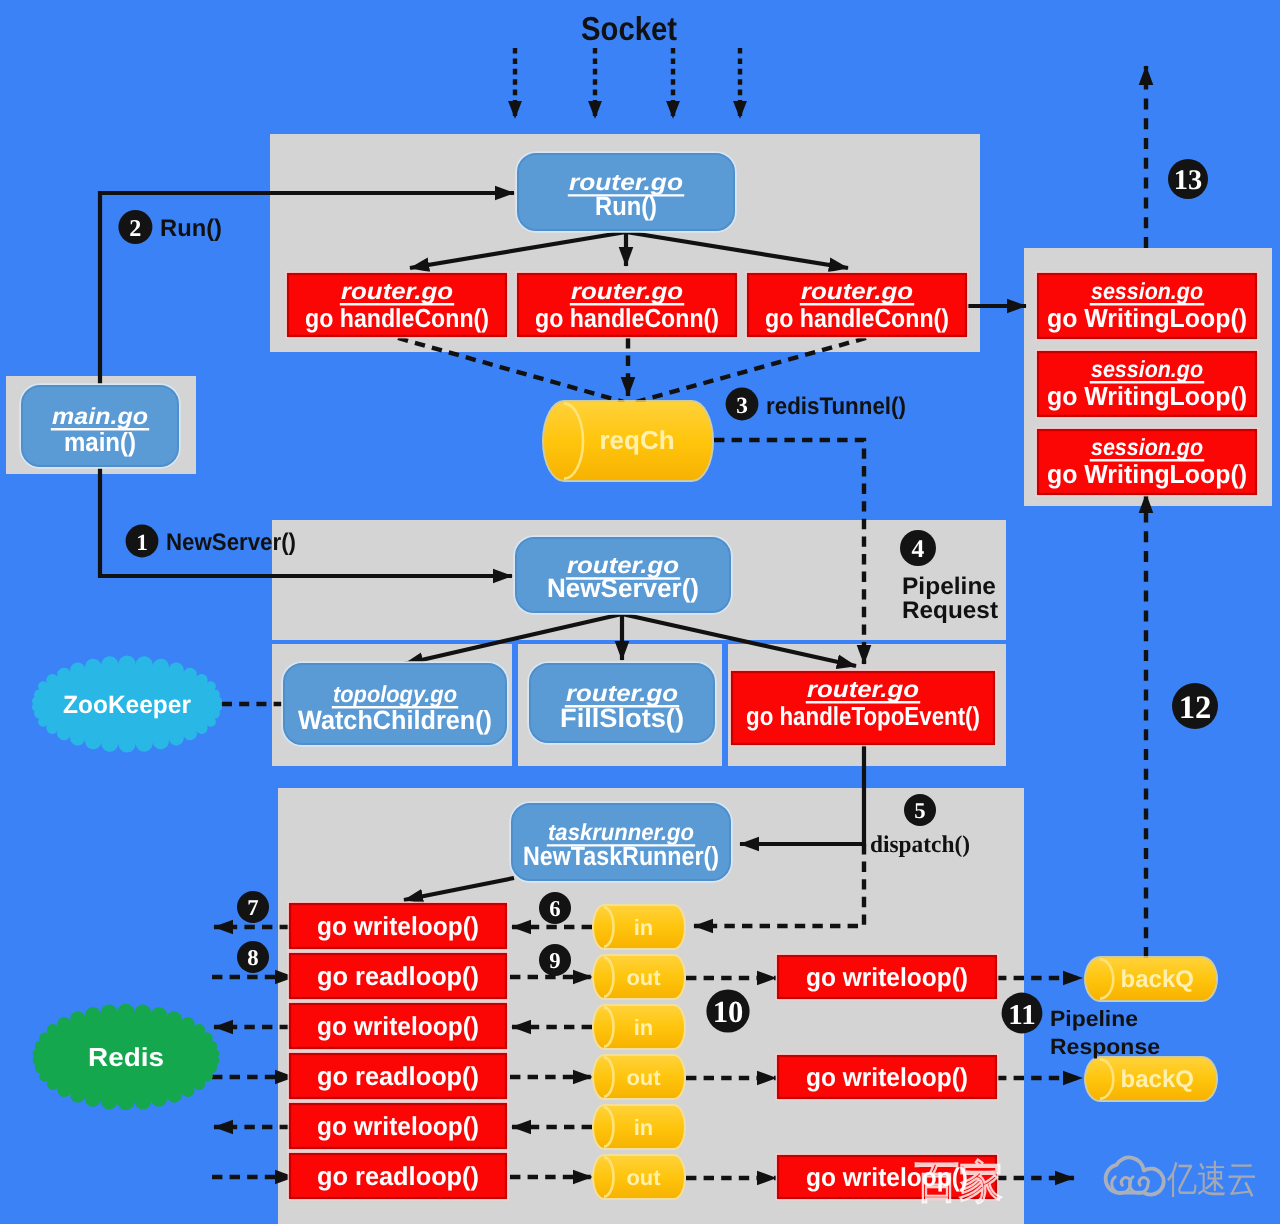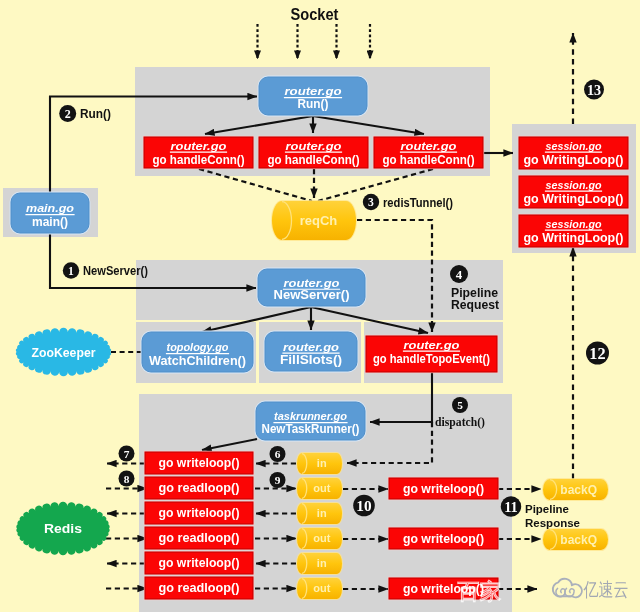--- a/index.html
+++ b/index.html
@@ -1,18 +1,18 @@
 <!DOCTYPE html>
 <html><head>
 <meta charset="utf-8">
 <title>codis router architecture</title>
 <style>
   html,body{margin:0;padding:0;background:#ffffff;}
   body{width:640px;height:612px;overflow:hidden;font-family:"Liberation Sans",sans-serif;}
-  #stage{position:relative;width:640px;height:612px;background:#fef9c3;}
+  #stage{position:relative;width:640px;height:612px;background:#3b82f6;}
   svg{display:block;}
 </style>
 </head>
 <body>
 
 <div id="stage">
   <svg id="dg" width="640" height="612" viewBox="0 0 640 612" xmlns="http://www.w3.org/2000/svg">
   <defs>
     <marker id="ah" markerWidth="10" markerHeight="8" refX="9.6" refY="4" orient="auto" markerUnits="userSpaceOnUse">
       <path d="M0,0.3 L10,4 L0,7.7 z" fill="#111111"></path>

